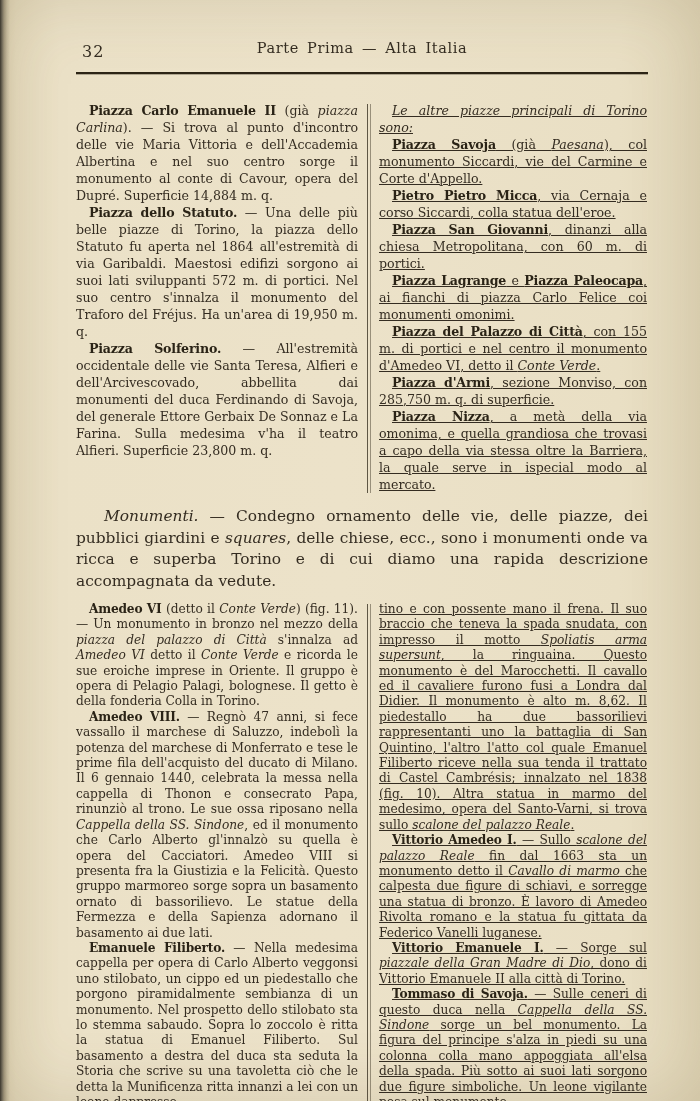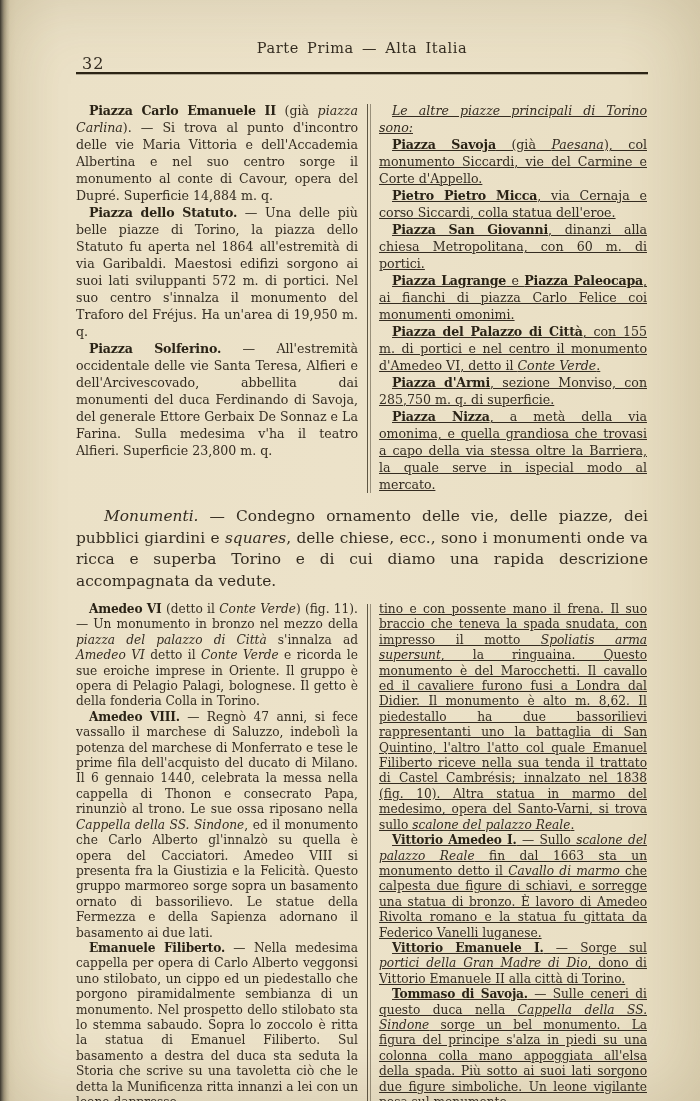--- a/index.html
+++ b/index.html
@@ -18,21 +18,21 @@
   }
   .left-edge {
     position: absolute; left: 0; top: 0; width: 10px; height: 100%;
     background: linear-gradient(90deg, #3a362c 0px, #6e6757 2px, rgba(60,52,36,0.35) 4px, rgba(60,52,36,0.12) 7px, rgba(60,52,36,0) 10px);
   }
   .content {
     position: absolute; left: 76px; top: 36px; width: 572px;
   }
   .header { position: relative; height: 26px; }
   .page-num {
-    position: absolute; left: 6px; top: 18px;
+    position: absolute; left: 6px; top: 6px;
     font-size: 16px; letter-spacing: 1px;
   }
   .head-title {
     display: block; text-align: center;
     font-size: 14.5px; letter-spacing: 0.6px; word-spacing: 3px;
     padding-top: 4px;
   }
   .header-rule {
     margin-top: 10px; height: 3px;
     background: linear-gradient(180deg, #2c2415 0%, #2c2415 62%, rgba(44,36,21,0.45) 62%, rgba(44,36,21,0.2) 100%);
@@ -100,20 +100,20 @@
       <div class="col col-left">
           <p class="para"><b>Amedeo VI</b> (detto il <i>Conte Verde</i>) (fig. 11). — Un monumento in bronzo nel mezzo della <i>piazza del palazzo di Città</i> s'innalza ad <i>Amedeo VI</i> detto il <i>Conte Verde</i> e ricorda le sue eroiche imprese in Oriente. Il gruppo è opera di Pelagio Palagi, bolognese. Il getto è della fonderia Colla in Torino.</p>
           <p class="para"><b>Amedeo VIII.</b> — Regnò 47 anni, si fece vassallo il marchese di Saluzzo, indebolì la potenza del marchese di Monferrato e tese le prime fila dell'acquisto del ducato di Milano. Il 6 gennaio 1440, celebrata la messa nella cappella di Thonon e consecrato Papa, rinunziò al trono. Le sue ossa riposano nella <i>Cappella della SS. Sindone</i>, ed il monumento che Carlo Alberto gl'innalzò su quella è opera del Cacciatori. Amedeo VIII si presenta fra la Giustizia e la Felicità. Questo gruppo marmoreo sorge sopra un basamento ornato di bassorilievo. Le statue della Fermezza e della Sapienza adornano il basamento ai due lati.</p>
           <p class="para"><b>Emanuele Filiberto.</b> — Nella medesima cappella per opera di Carlo Alberto veggonsi uno stilobato, un cippo ed un piedestallo che porgono piramidalmente sembianza di un monumento. Nel prospetto dello stilobato sta lo stemma sabaudo. Sopra lo zoccolo è ritta la statua di Emanuel Filiberto. Sul basamento a destra del duca sta seduta la Storia che scrive su una tavoletta ciò che le detta la Munificenza ritta innanzi a lei con un leone dappresso.</p>
           <p class="para">Un secondo monumento in <i>piazza San Carlo</i> venne pure innalzato da Carlo Alberto. Quivi il duca inforca il suo cavallo di guerra a San Quin-</p>
         </div>
       <div class="divider"></div>
       <div class="col col-right">
           <p class="para no-indent">tino e con possente mano il frena. Il suo braccio che teneva la spada snudata, con impresso il motto <i>Spoliatis arma supersunt</i>, la ringuaina. Questo monumento è del Marocchetti. Il cavallo ed il cavaliere furono fusi a Londra dal Didier. Il monumento è alto m. 8,62. Il piedestallo ha due bassorilievi rappresentanti uno la battaglia di San Quintino, l'altro l'atto col quale Emanuel Filiberto riceve nella sua tenda il trattato di Castel Cambrésis; innalzato nel 1838 (fig. 10). Altra statua in marmo del medesimo, opera del Santo-Varni, si trova sullo <i>scalone del palazzo Reale</i>.</p>
           <p class="para"><b>Vittorio Amedeo I.</b> — Sullo <i>scalone del palazzo Reale</i> fin dal 1663 sta un monumento detto il <i>Cavallo di marmo</i> che calpesta due figure di schiavi, e sorregge una statua di bronzo. È lavoro di Amedeo Rivolta romano e la statua fu gittata da Federico Vanelli luganese.</p>
-          <p class="para"><b>Vittorio Emanuele I.</b> — Sorge sul <i>portici della Gran Madre di Dio</i>, dono di Vittorio Emanuele II alla città di Torino.</p>
+          <p class="para"><b>Vittorio Emanuele I.</b> — Sorge sul <i>piazzale della Gran Madre di Dio</i>, dono di Vittorio Emanuele II alla città di Torino.</p>
           <p class="para"><b>Tommaso di Savoja.</b> — Sulle ceneri di questo duca nella <i>Cappella della SS. Sindone</i> sorge un bel monumento. La figura del principe s'alza in piedi su una colonna colla mano appoggiata all'elsa della spada. Più sotto ai suoi lati sorgono due figure simboliche. Un leone vigilante posa sul monumento.</p>
           <p class="para"><b>Carlo Emanuele II.</b> — Nella <i>Cappella della SS. Sindone</i> da lui costruita riposa e s'alza il suo monumento, il basamento del quale è assai elevato. Su di esso sono collocate, in tre nicchie</p>
         </div>
     </div>
 
   </div>
 </div>
 
 </body></html>

